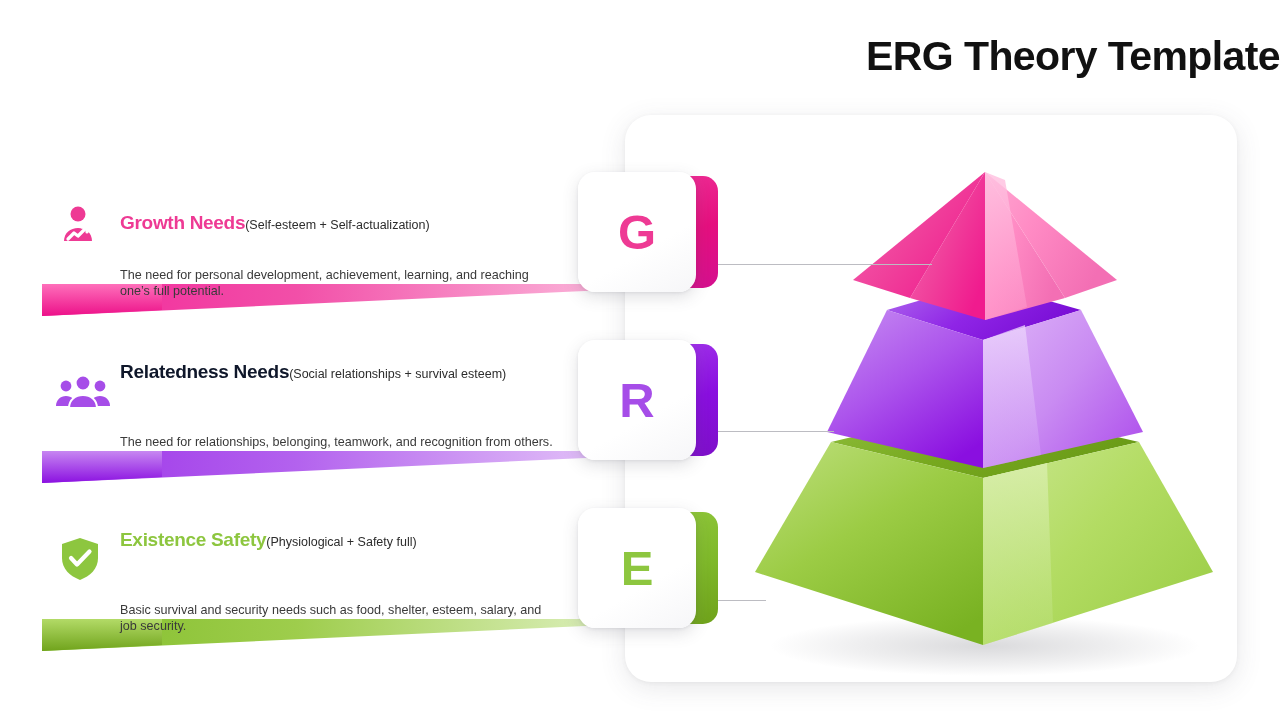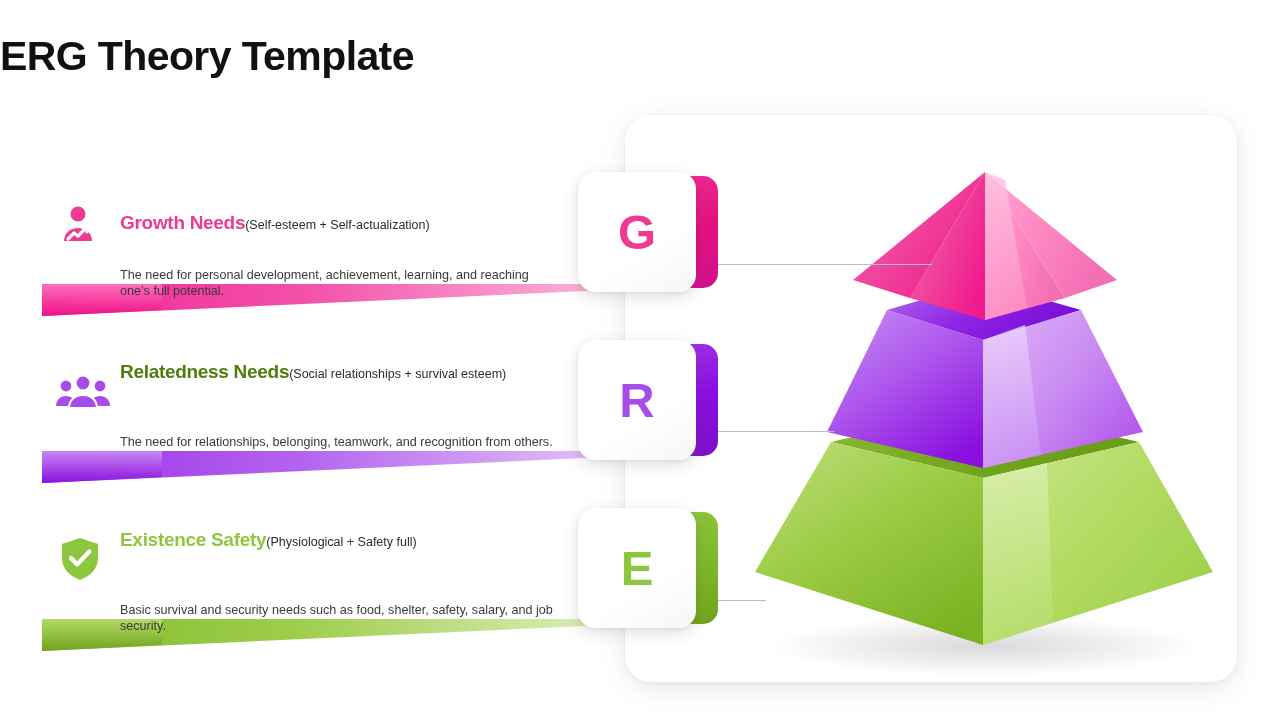--- a/index.html
+++ b/index.html
@@ -7,21 +7,21 @@
     width:1280px;height:720px;overflow:hidden;
     background:#ffffff;
     font-family:"Liberation Sans", sans-serif;
     position:relative;
   }
   #stage{position:absolute;left:0;top:0;width:1280px;height:720px;}
 
   
   .title{
     position:absolute;left:0;top:33px;width:1280px;
-    text-align:left;
+    text-align:right;
     font-size:41px;
     font-weight:700;
     letter-spacing:-0.6px;
     color:#111111;
     font-family:"Liberation Sans", sans-serif;
   }
 
   
   .panel{
     position:absolute;
@@ -255,36 +255,36 @@
       <svg viewBox="0 0 56 46" style="width:56px;height:46px;" xmlns="http://www.w3.org/2000/svg">
         <circle cx="11" cy="16" r="5.4" fill="#A64DE8"></circle>
         <path d="M1 36c0-6 4.5-10 10-10s10 4 10 10z" fill="#A64DE8"></path>
         <circle cx="45" cy="16" r="5.4" fill="#A64DE8"></circle>
         <path d="M35 36c0-6 4.5-10 10-10s10 4 10 10z" fill="#A64DE8"></path>
         <circle cx="28" cy="13" r="7.4" fill="#A64DE8" stroke="#ffffff" stroke-width="2"></circle>
         <path d="M14 38c0-8 6.3-13 14-13s14 5 14 13z" fill="#A64DE8" stroke="#ffffff" stroke-width="2"></path>
       </svg>
     </div>
     <div class="head-line">
-      <span class="head" style="color:#4d7c0f;">Relatedness Needs</span><span class="sub">(Social relationships + survival esteem)</span>
+      <span class="head" style="color:#0f172a;">Relatedness Needs</span><span class="sub">(Social relationships + survival esteem)</span>
     </div>
     <div class="desc">The need for relationships, belonging, teamwork, and recognition from others.</div>
   </div>
 
   <div class="row" style="top:529px;">
     <div class="row-icon" style="top:7px;left:57px;">
       <svg viewBox="0 0 46 46" xmlns="http://www.w3.org/2000/svg">
         <path d="M23 2 L41 8 v14c0 11-8 18-18 22C13 40 5 33 5 22V8z" fill="#8DC63F"></path>
         <path d="M14 22 L20 28.5 L32.5 15.5" stroke="#ffffff" stroke-width="4.2" fill="none" stroke-linecap="round" stroke-linejoin="round"></path>
       </svg>
     </div>
     <div class="head-line">
       <span class="head" style="color:#8DC63F;">Existence Safety</span><span class="sub">(Physiological + Safety full)</span>
     </div>
-    <div class="desc">Basic survival and security needs such as food, shelter, safety, salary, and job security.</div>
+    <div class="desc">Basic survival and security needs such as food, shelter, esteem, salary, and job security.</div>
   </div>
 
   <div class="card-wrap" style="left:578px;top:172px;">
     <div class="card-back" style="background:linear-gradient(160deg,#F0359B 0%,#E5107F 55%,#D4108F 100%);"></div>
     <div class="card-front">
       <span class="card-letter" style="color:#EE3A94;">G</span>
     </div>
   </div>
 
   <div class="card-wrap" style="left:578px;top:340px;">

